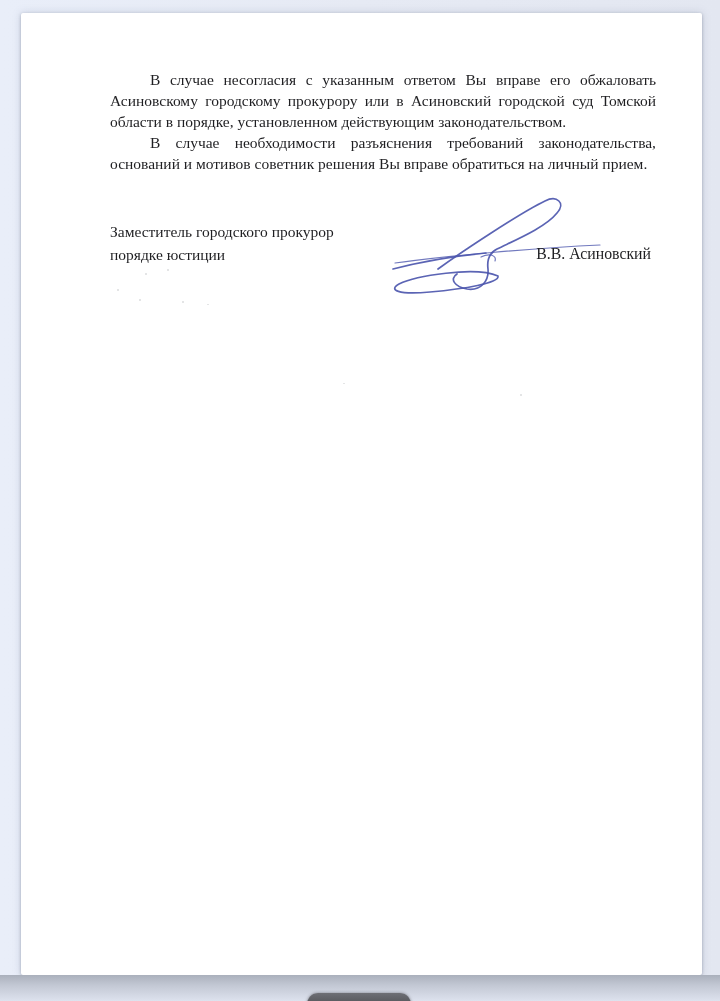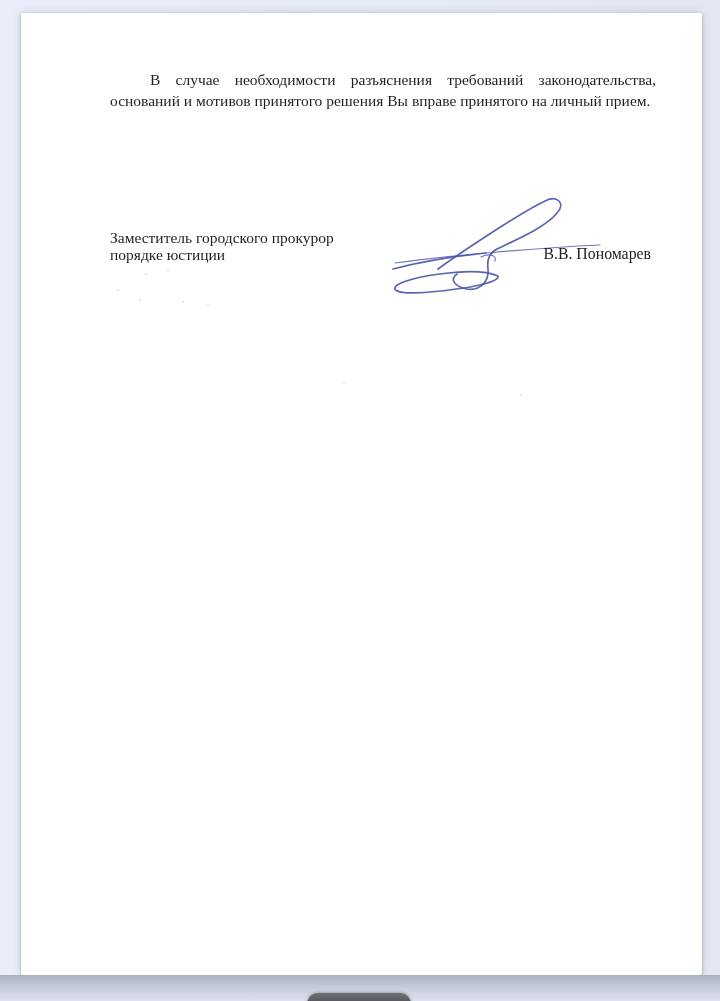--- a/index.html
+++ b/index.html
@@ -22,21 +22,21 @@
   .body-text{
     position:absolute;left:89px;top:56px;width:546px;
     font-size:15.5px;line-height:21px;color:#1f1f22;
     text-align:justify;
   }
   .body-text p{margin:0;text-indent:40px;}
   .signoff-line{
     position:absolute;left:89px;
     font-size:15.5px;color:#1f1f22;white-space:nowrap;
   }
-  .signoff-line.l1{top:216px;}
+  .signoff-line.l1{top:210px;}
   .signoff-line.l2{top:233px;}
   .signer-name{
     position:absolute;top:232px;right:51px;
     font-size:15.8px;color:#1f1f22;white-space:nowrap;
   }
   .signature-svg{
     position:absolute;left:364px;top:178px;width:222px;height:106px;
     overflow:visible;
   }
   .signature-svg path{
@@ -57,41 +57,42 @@
   }
 </style>
 </head>
 <body>
 
 <div class="stage">
 
   <div class="page">
 
     <div class="body-text">
-      <p>В случае необходимости разъяснения требований законодательства, оснований и мотивов принятого решения Вы вправе принятого на личный прием.</p>
+      <p>В случае несогласия с указанным ответом Вы вправе его обжаловать Асиновскому городскому прокурору или в Асиновский городской суд Томской области в порядке, установленном действующим законодательством.</p>
+      <p>В случае необходимости разъяснения требований законодательства, оснований и мотивов советник решения Вы вправе обратиться на личный прием.</p>
     </div>
 
     <div class="signoff-line l1">Заместитель городского прокурор</div>
 
     <div class="signoff-line l2">порядке юстиции</div>
 
     <svg class="signature-svg" viewBox="0 0 222 106" aria-hidden="true">
 
       <path d="M53,78 C75,62 135,22 160,10 C172,4 181,12 172,22 C160,37 128,50 112,58 C104,62 102,70 103,78 C104,90 96,100 82,98 C70,96 64,88 72,83"></path>
 
       <path class="thin" d="M10,72 C60,65 150,57 215,54"></path>
 
       <path d="M8,78 C35,71 70,65 101,62"></path>
 
       <path d="M113,85 C90,75 30,85 14,93 C3,99 13,104 45,101 C79,98 115,92 113,85"></path>
 
       <path class="thin" d="M96,66 C104,62 112,64 110,70"></path>
     </svg>
 
-    <div class="signer-name">В.В. Пономарев</div>
+    <div class="signer-name">В.В. Асиновский</div>
 
     <div class="speck" style="left:124px;top:260px;width:2px;height:2px;"></div>
     <div class="speck" style="left:146px;top:256px;width:2px;height:2px;"></div>
     <div class="speck" style="left:96px;top:276px;width:2px;height:2px;"></div>
     <div class="speck" style="left:118px;top:286px;width:2px;height:2px;"></div>
     <div class="speck" style="left:161px;top:288px;width:2px;height:2px;"></div>
     <div class="speck" style="left:186px;top:291px;width:2px;height:1px;"></div>
     <div class="speck" style="left:499px;top:381px;width:2px;height:2px;"></div>
     <div class="speck" style="left:322px;top:370px;width:2px;height:1px;"></div>
   </div>

